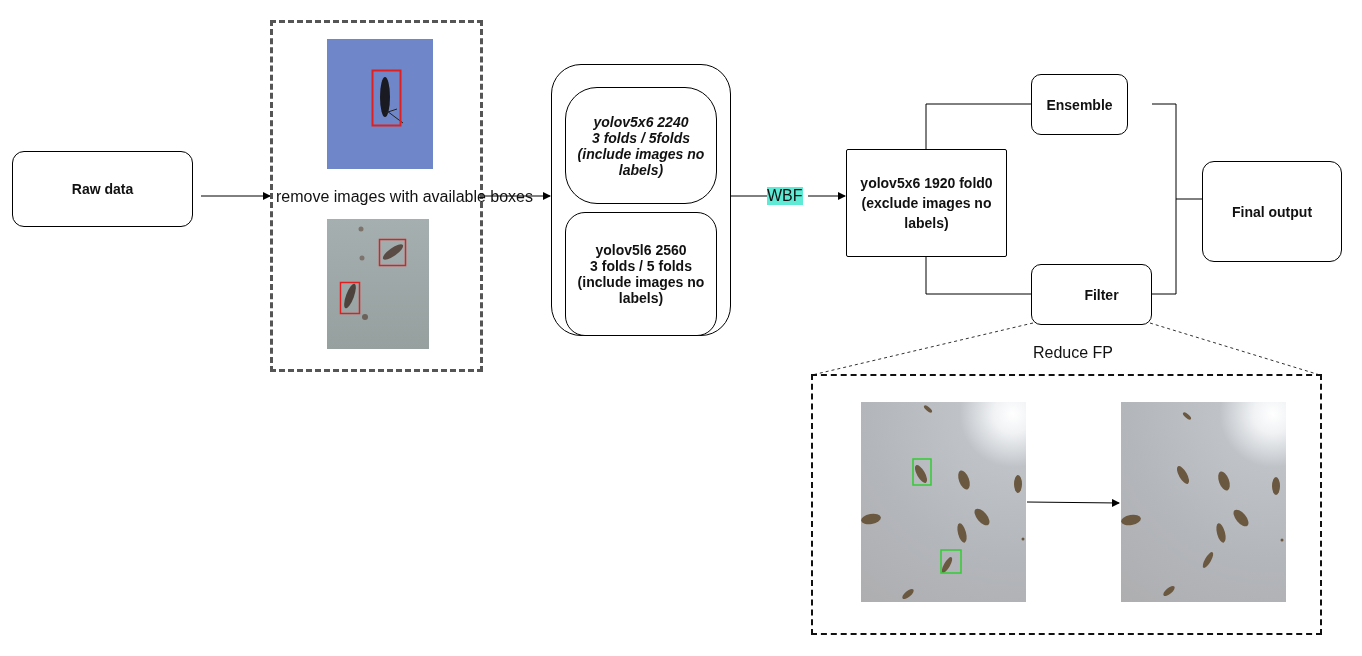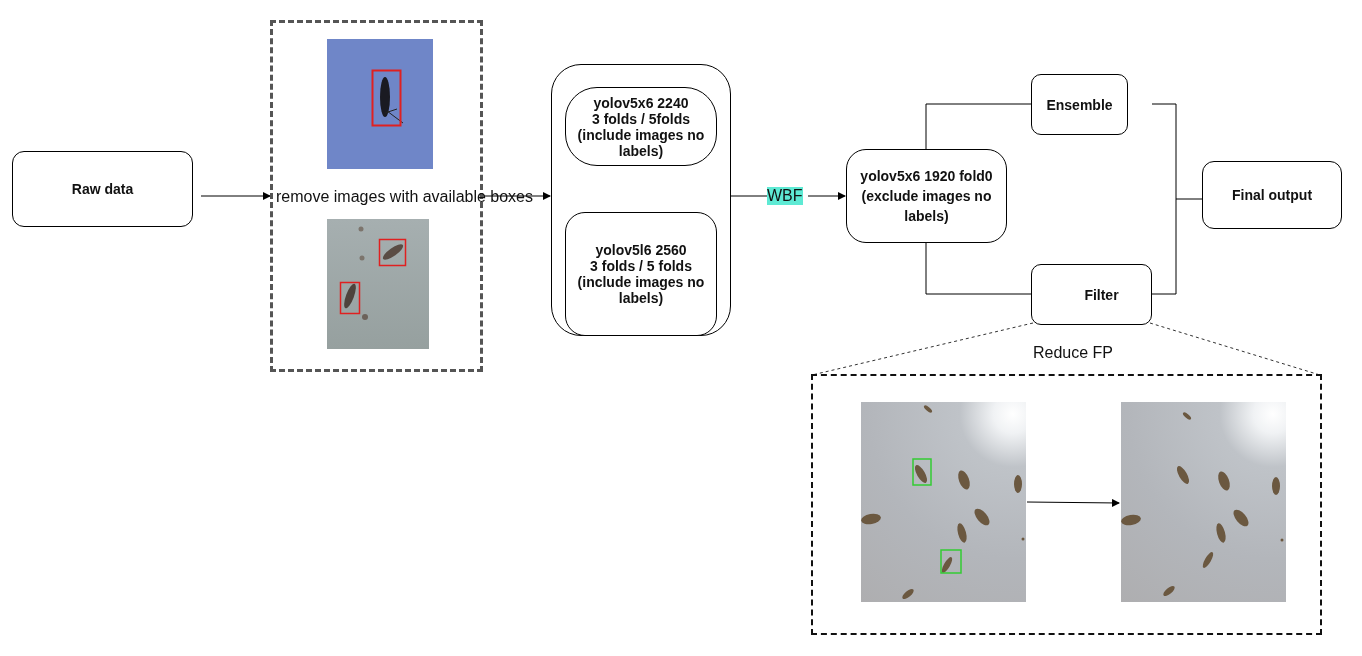--- a/index.html
+++ b/index.html
@@ -62,51 +62,51 @@
     <circle cx="38" cy="98" r="3" fill="#6c625a"></circle>
     <ellipse cx="66" cy="33" rx="4" ry="12" fill="#5a4c44" transform="rotate(55 66 33)"></ellipse>
     <ellipse cx="23" cy="77" rx="4" ry="13" fill="#4e433c" transform="rotate(20 23 77)"></ellipse>
     <rect x="52.5" y="20.5" width="26" height="26" fill="none" stroke="#e02020" stroke-width="1.5"></rect>
     <rect x="13.5" y="63.5" width="19" height="31" fill="none" stroke="#e02020" stroke-width="1.5"></rect>
   </svg>
 </div>
 
 <div class="node" style="left:551px; top:64px; width:180px; height:272px; border-radius:30px;"></div>
 
-<div class="node" style="left:565px; top:87px; width:152px; height:79px; border-radius:32px;">
+<div class="node" style="left:565px; top:87px; width:152px; height:117px; border-radius:32px;font-style:italic;">
   <span>yolov5x6 2240
 3 folds / 5folds
 (include images no
 labels)</span>
 </div>
 
 <div class="node" style="left:565px; top:212px; width:152px; height:124px; border-radius:20px;">
   <span>yolov5l6 2560
 3 folds / 5 folds
 (include images no
 labels)</span>
 </div>
 
 <div class="label" style="left:767px; top:187px; font-size:16px; background:#5eead4;">WBF</div>
 
-<div class="node" style="left:846px; top:149px; width:161px; height:94px; border-radius:20px; line-height:20px;">
+<div class="node" style="left:846px; top:149px; width:161px; height:108px; border-radius:2px; line-height:20px;">
   <span>yolov5x6 1920 fold0
 (exclude images no
 labels)</span>
 </div>
 
 <div class="node" style="left:1031px; top:74px; width:97px; height:61px; border-radius:10px;">
   <span>Ensemble</span>
 </div>
 
 <div class="node" style="left:1031px; top:264px; width:121px; height:61px; border-radius:10px;padding-left:20px;">
   <span>Filter</span>
 </div>
 
-<div class="node" style="left:1202px; top:161px; width:140px; height:68px; border-radius:12px;">
+<div class="node" style="left:1202px; top:161px; width:140px; height:101px; border-radius:12px;">
   <span>Final output</span>
 </div>
 
 <div class="label" style="left:1033px; top:344px; font-size:16px;">Reduce FP</div>
 
 <div class="dashed-box2" style="left:811px; top:374px; width:511px; height:261px;"></div>
 
 <div class="photo" style="left:861px; top:402px; width:165px; height:200px; background:radial-gradient(circle at 92% 6%, #ffffff 0, #f0f2f4 8%, #bfc3c8 22%, #b3b6bb 60%, #aeaeb0 100%);">
   <svg width="165" height="200">
     <g fill="#6b5840">

